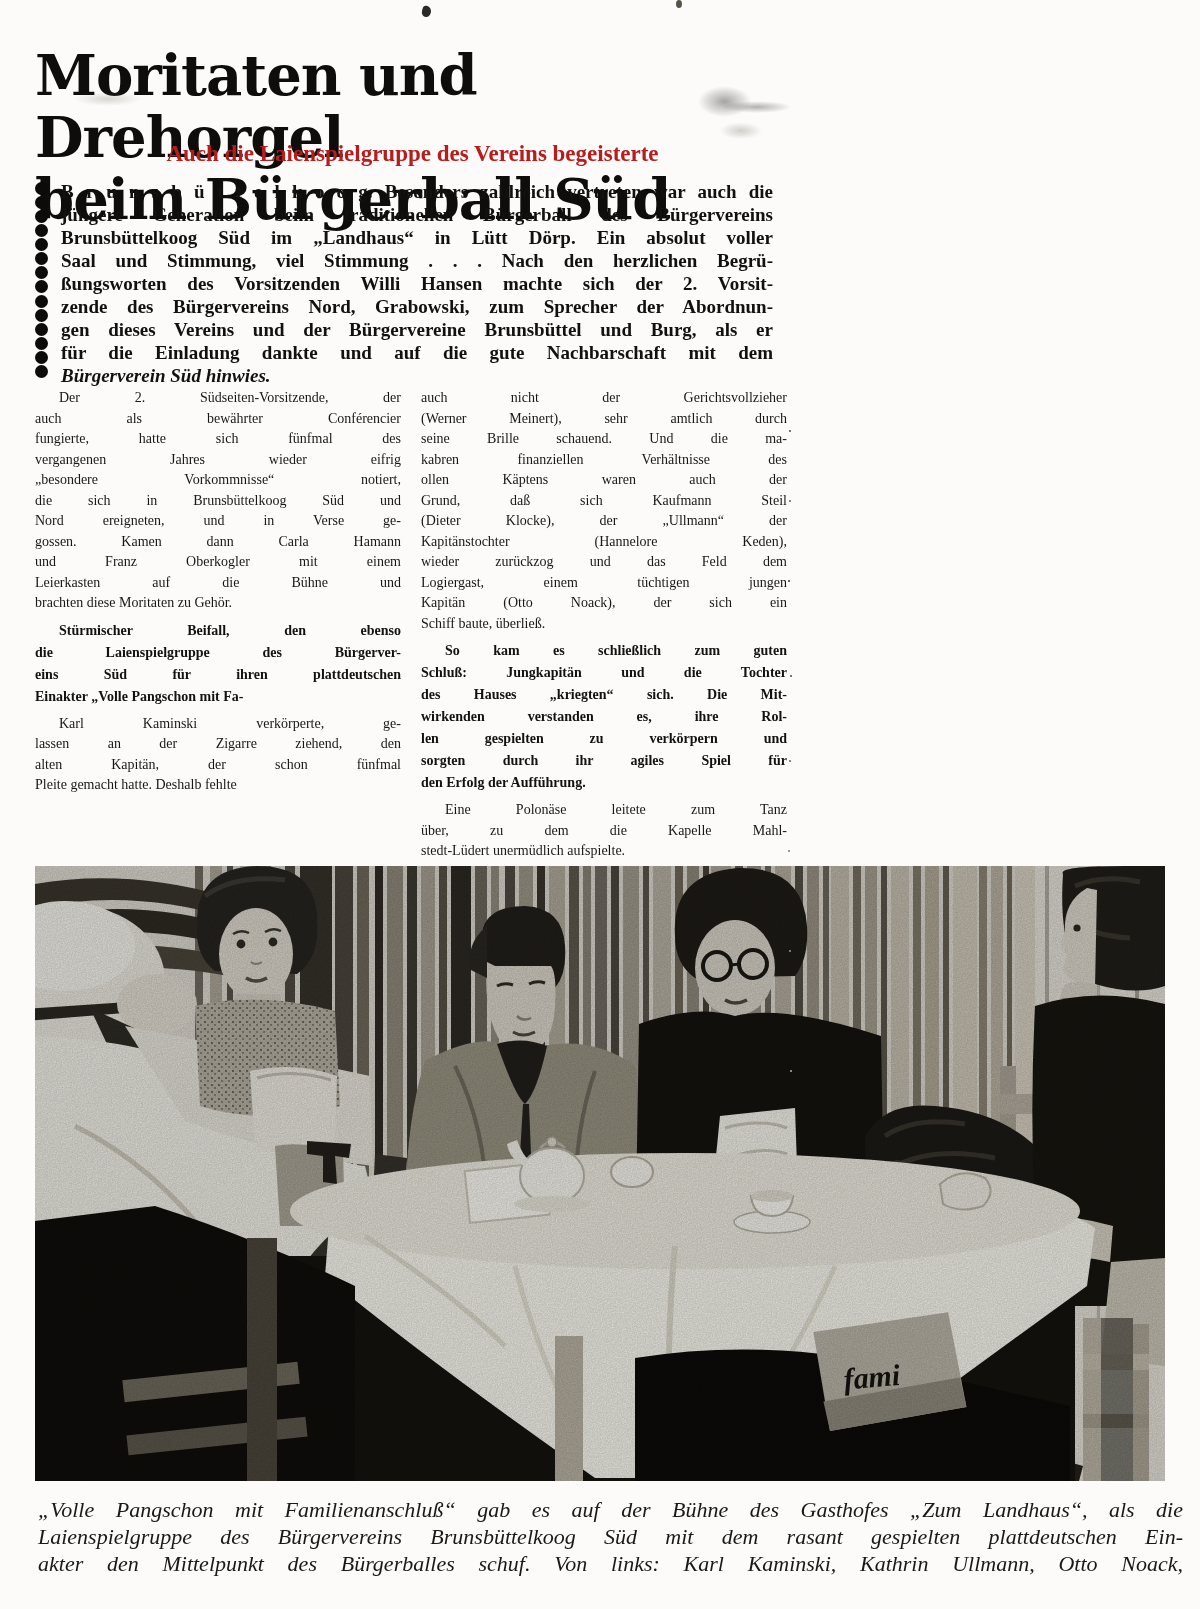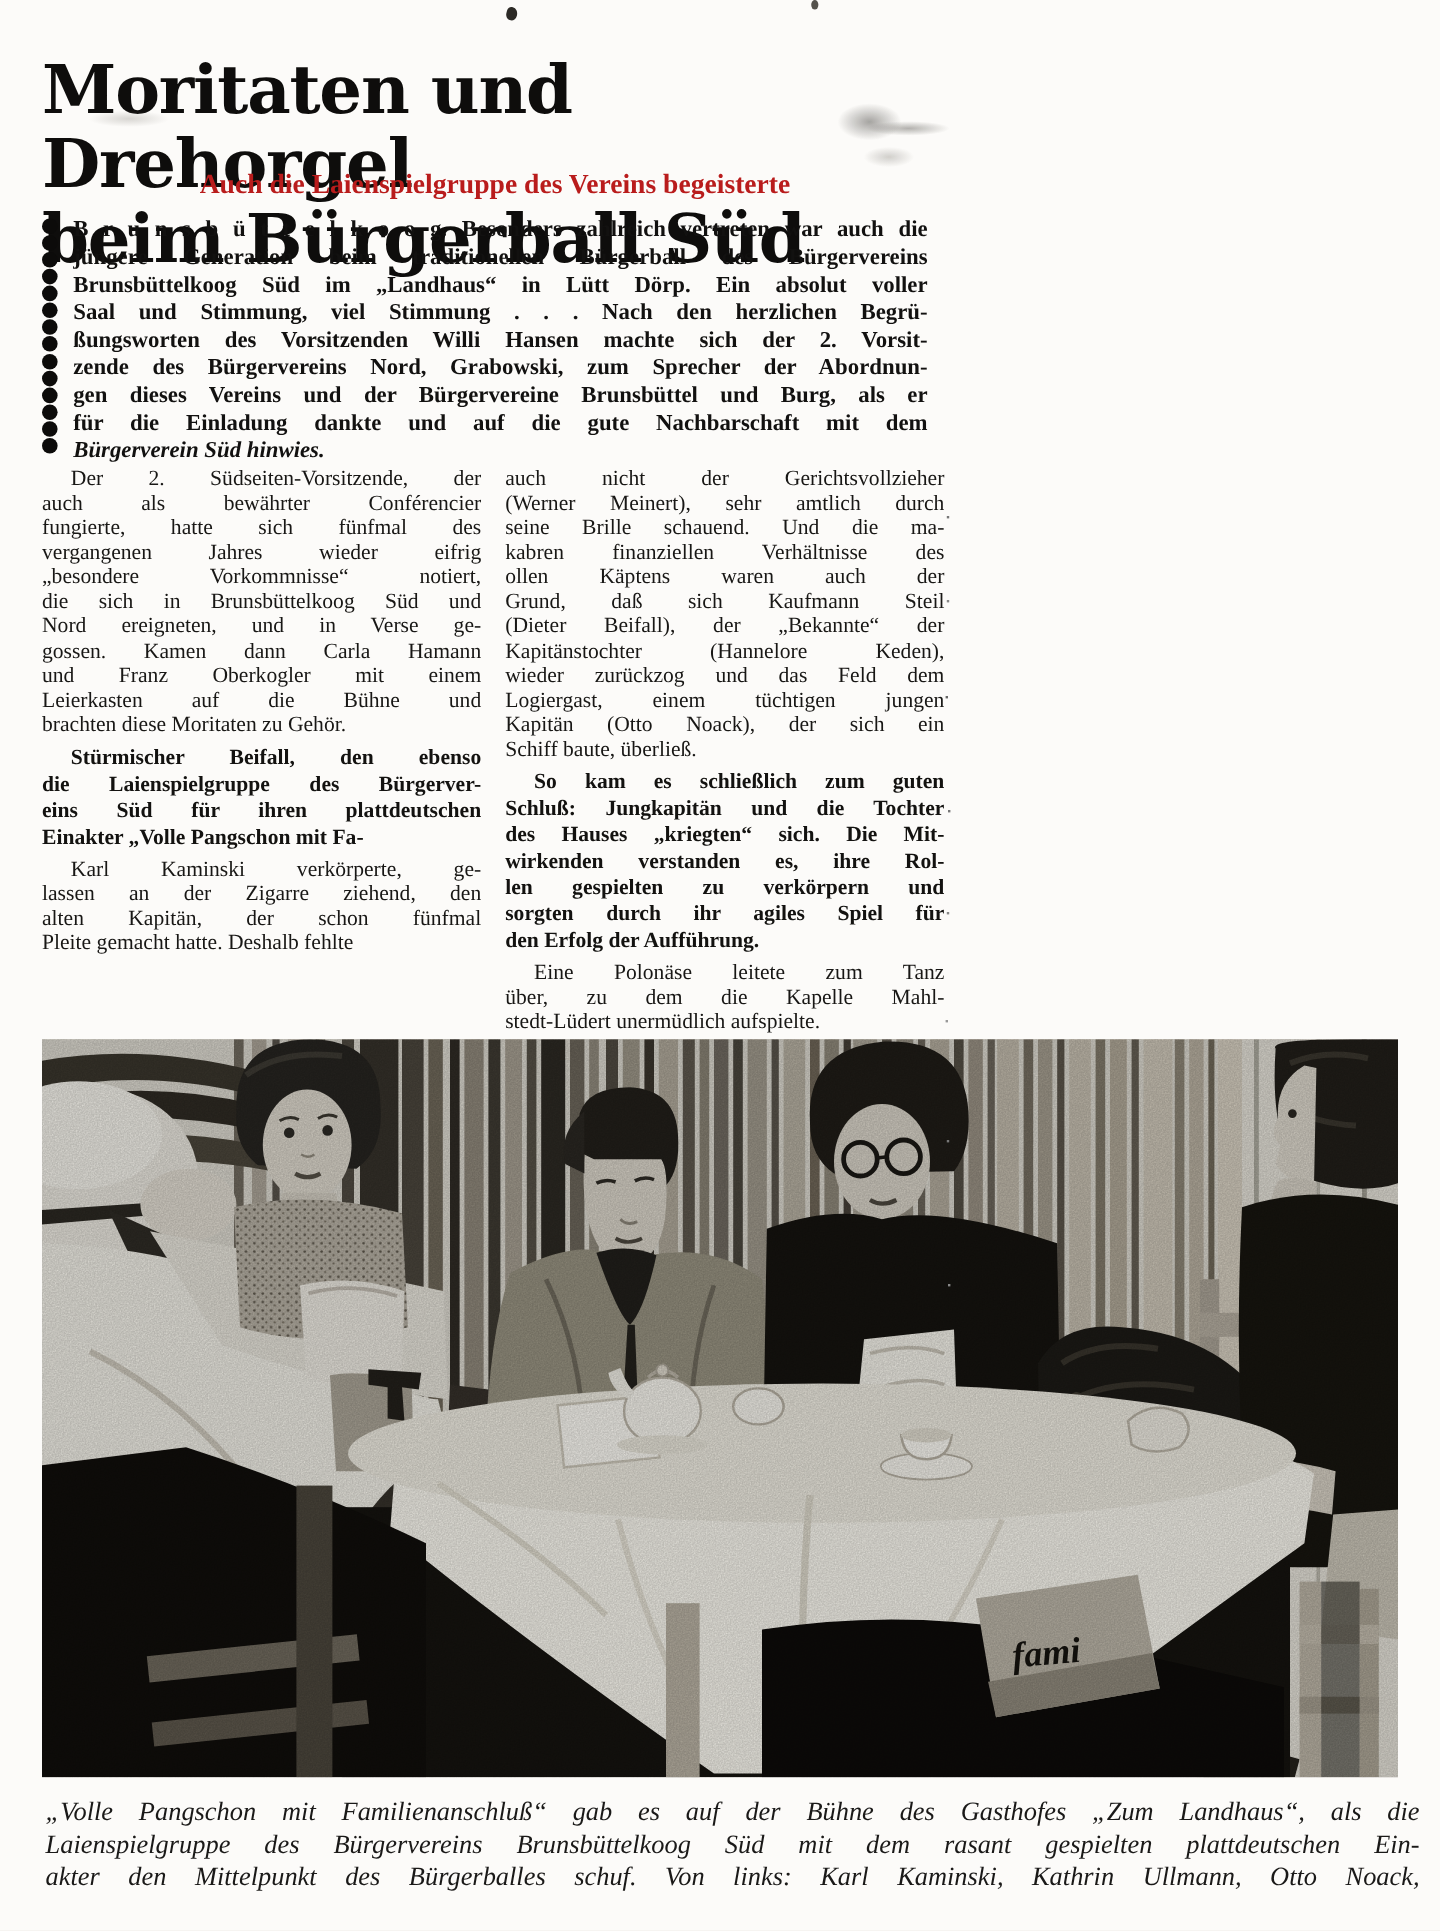--- a/index.html
+++ b/index.html
@@ -27,21 +27,21 @@
     width:20px; display:flex; flex-direction:column; justify-content:space-between;
     padding:2px 0; height:196px;
   }
   .bullet-strip span{ width:13px; height:13px; background:#0c0b0a; border-radius:50%; display:block; }
   .lead-text{ flex:1; font-weight:700; font-size:19px; line-height:23px; color:#121110;
     font-family:"Liberation Serif", serif; padding-left:6px;}
   .lead-text .tline{ text-align:justify; text-align-last:justify; }
   .lead-text .tline:last-child{ text-align-last:left; text-indent:0;font-style:italic; }
   
   .cols{ position:absolute; top:388px; left:35px; width:752px; display:flex; gap:20px; }
-  .col{ flex:1; font-size:18px; line-height:20.5px; color:#181715; }
+  .col{ flex:1; font-size:14px; line-height:20.5px; color:#181715; }
   .para{ margin:0 0 6px 0; }
   .para.b{ font-weight:700; line-height:22px; color:#131210; }
   .para.ind .tline:first-child{ text-indent:24px; }
   .tline{ text-align:justify; text-align-last:justify; }
   .para .tline:last-child{ text-align-last:left; }
   
   .photo{ position:absolute; top:866px; left:35px; width:1130px; height:615px; background:#cfccc3; }
   .photo svg{ display:block; width:100%; height:100%; }
   
   .caption{
@@ -143,21 +143,21 @@
         </div>
       </div>
     <div class="col">
         <div class="para">
           <div class="tline">auch nicht der Gerichtsvollzieher</div>
           <div class="tline">(Werner Meinert), sehr amtlich durch</div>
           <div class="tline">seine Brille schauend. Und die ma-</div>
           <div class="tline">kabren finanziellen Verhältnisse des</div>
           <div class="tline">ollen Käptens waren auch der</div>
           <div class="tline">Grund, daß sich Kaufmann Steil</div>
-          <div class="tline">(Dieter Beifall), der „Bekannte“ der</div>
+          <div class="tline">(Dieter Klocke), der „Ullmann“ der</div>
           <div class="tline">Kapitänstochter (Hannelore Keden),</div>
           <div class="tline">wieder zurückzog und das Feld dem</div>
           <div class="tline">Logiergast, einem tüchtigen jungen</div>
           <div class="tline">Kapitän (Otto Noack), der sich ein</div>
           <div class="tline">Schiff baute, überließ.</div>
         </div>
         <div class="para b ind">
           <div class="tline">So kam es schließlich zum guten</div>
           <div class="tline">Schluß: Jungkapitän und die Tochter</div>
           <div class="tline">des Hauses „kriegten“ sich. Die Mit-</div>

